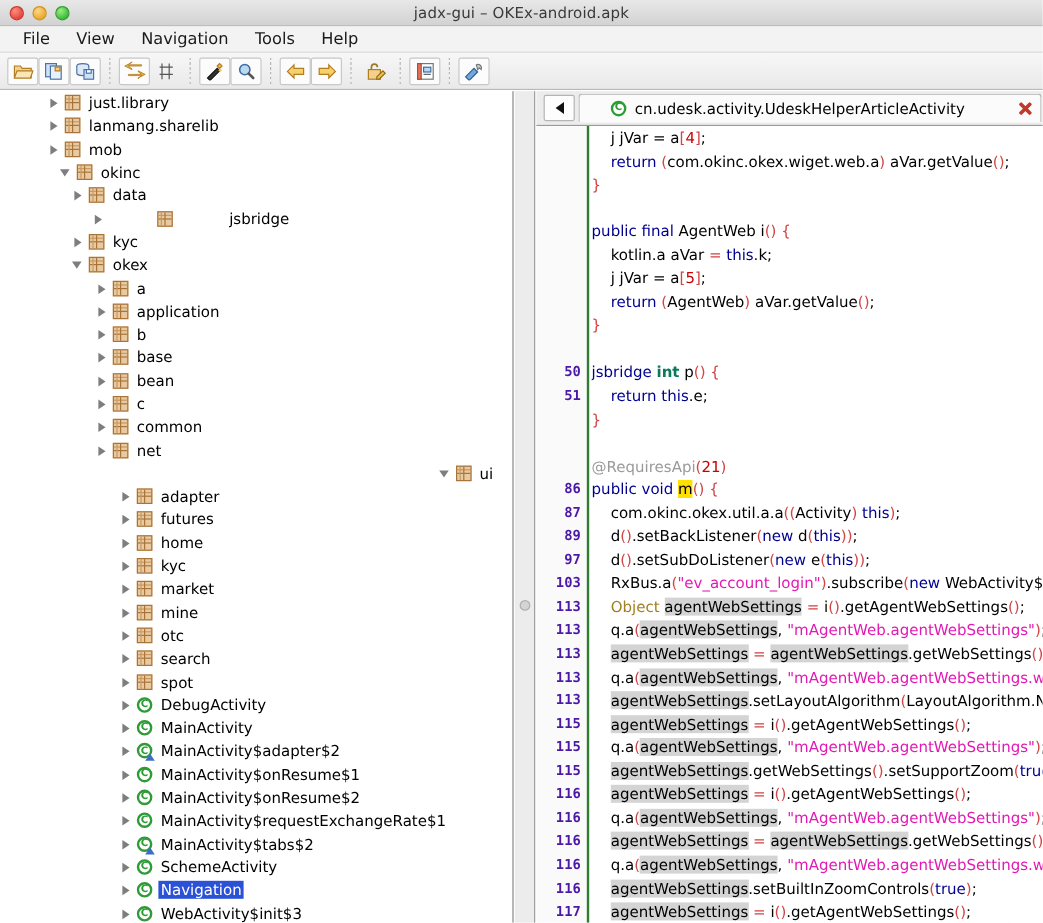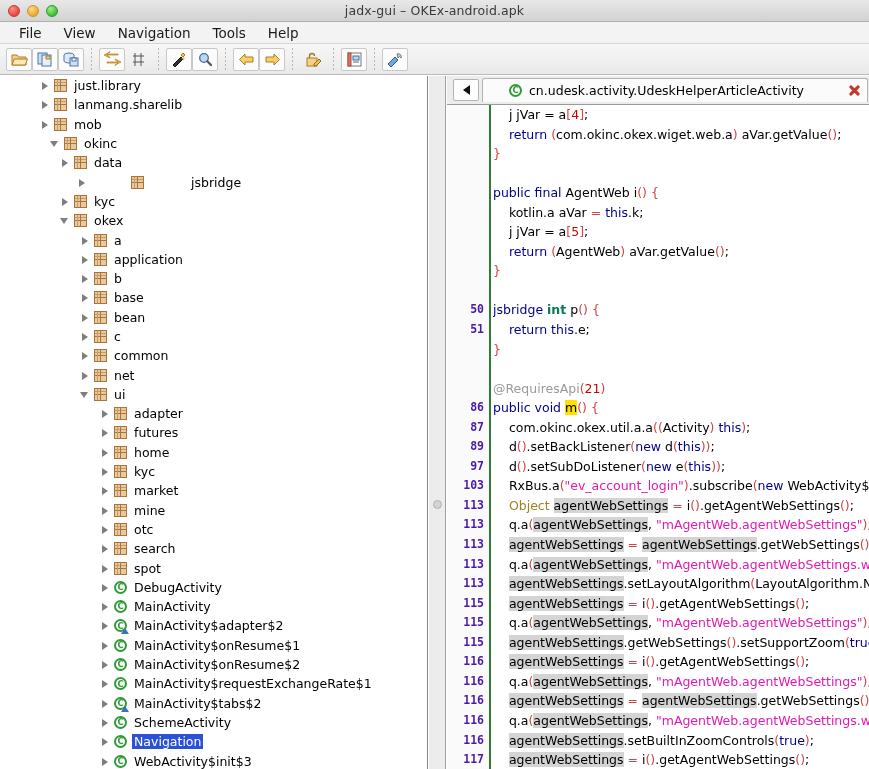--- a/index.html
+++ b/index.html
@@ -414,21 +414,21 @@
           </span>
           <span class="node-label">common</span>
         </div>
         <div class="tree-row" style="padding-left: 78px;">
           <span class="twisty closed"></span>
           <span class="ic ic-pkg">
             <i></i>
           </span>
           <span class="node-label">net</span>
         </div>
-        <div class="tree-row" style="padding-left: 78px;">
+        <div class="tree-row" style="padding-left: 42px; justify-content: flex-end;">
           <span class="twisty open"></span>
           <span class="ic ic-pkg">
             <i></i>
           </span>
           <span class="node-label">ui</span>
         </div>
         <div class="tree-row" style="padding-left: 98px;">
           <span class="twisty closed"></span>
           <span class="ic ic-pkg">
             <i></i>

